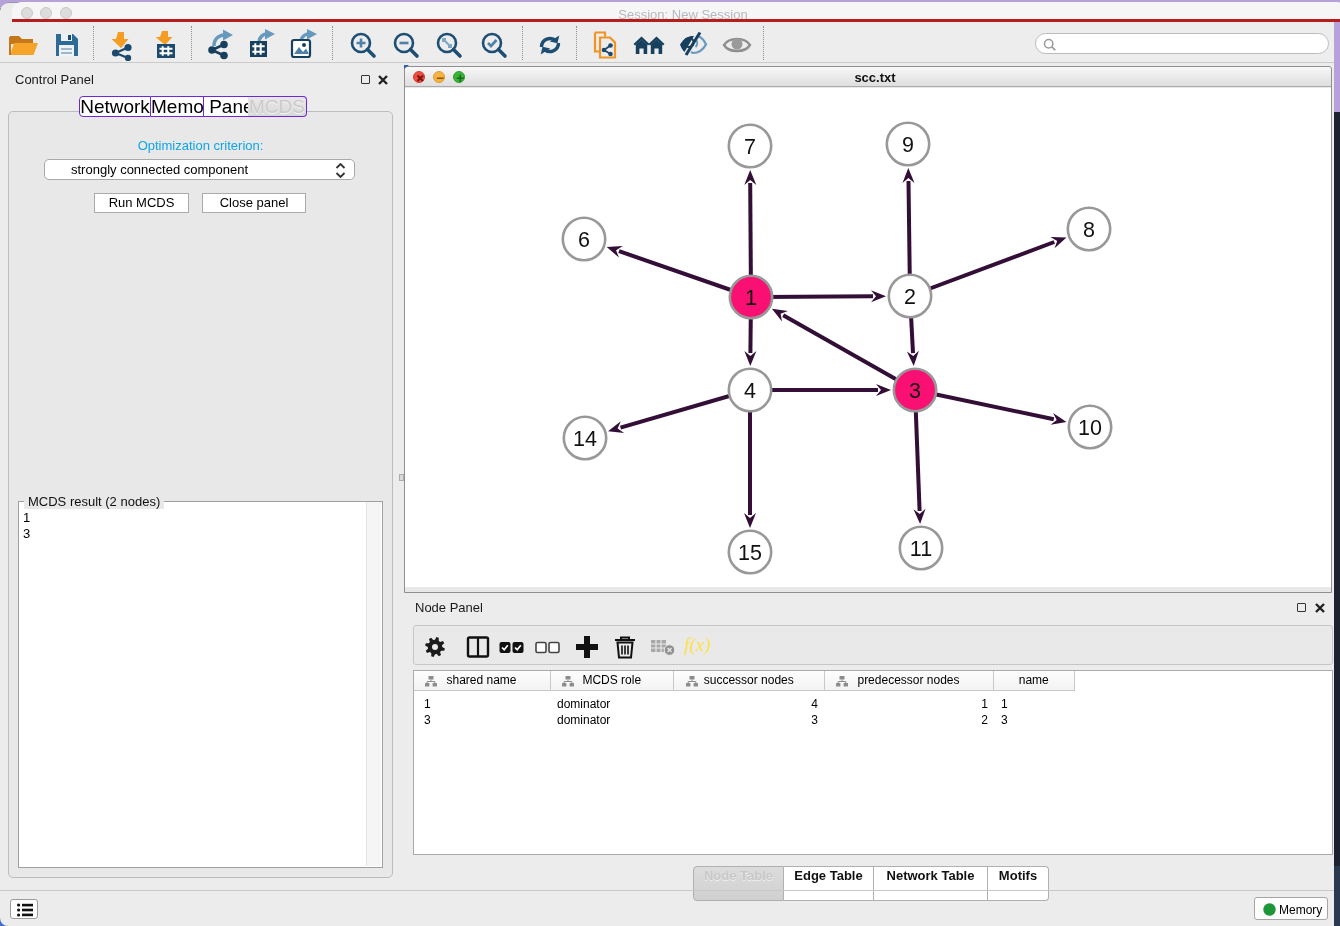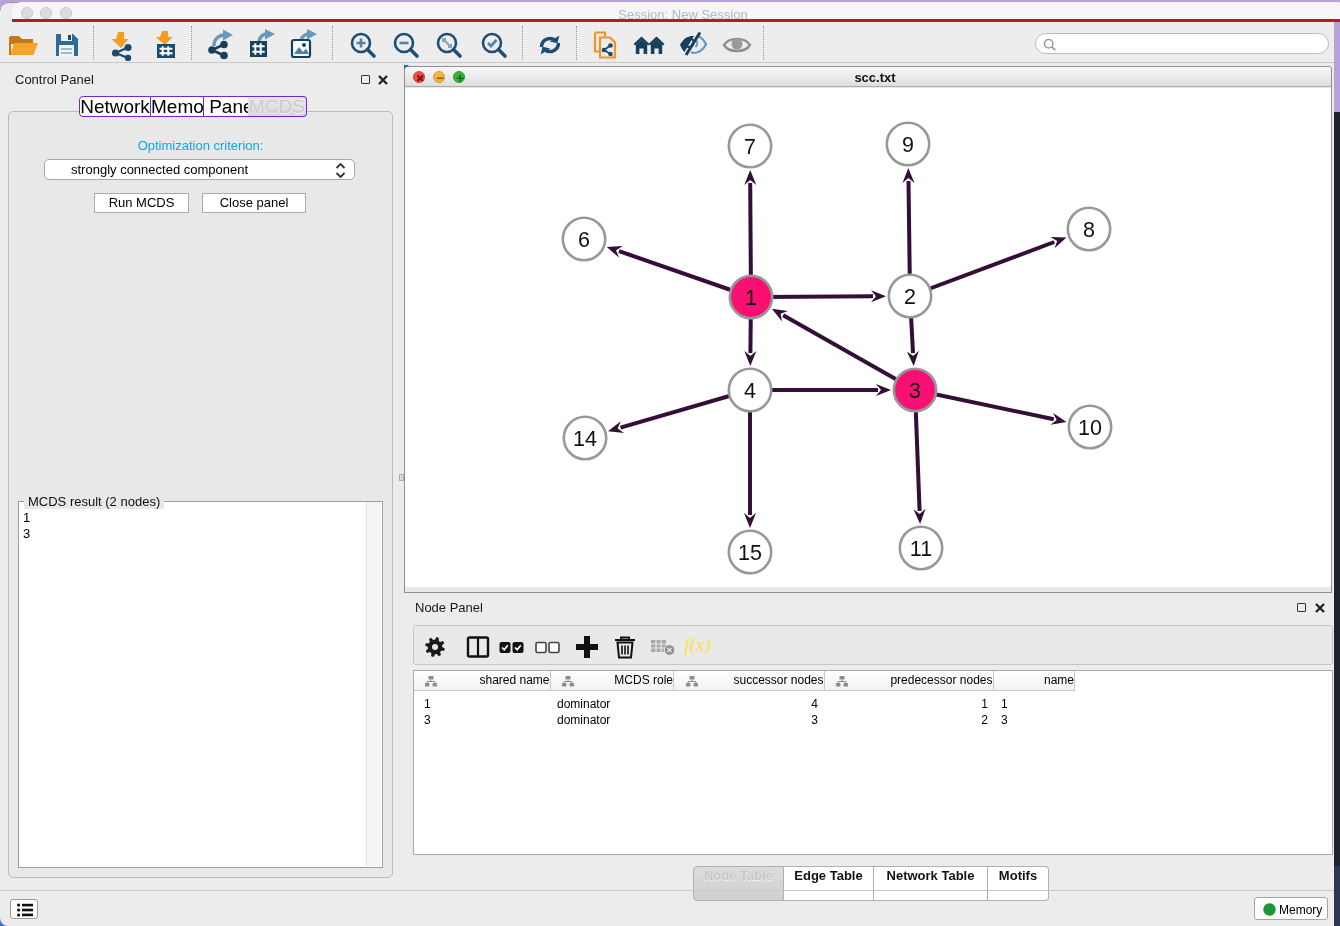--- a/index.html
+++ b/index.html
@@ -32,21 +32,21 @@
 .grip{position:absolute;background:#dadada;border:1px solid #ababab}
 
 #netwin{position:absolute;left:404px;top:66px;width:928px;height:527px;background:#e9e9e9;border:1px solid #8f8f8f;border-radius:3px 3px 0 0}
 #nettb{position:absolute;left:405px;top:67px;width:926px;height:20px;background:linear-gradient(#f8f8f8,#dedede);border-bottom:1px solid #ababab;border-radius:3px 3px 0 0}
 #nettitle{position:absolute;left:0;top:3px;width:926px;text-align:center;font-size:13px;font-weight:700;color:#111}
 .mac{position:absolute;top:3.5px;width:12.5px;height:12.5px;border-radius:50%}
 #canvas{position:absolute;left:405px;top:88px;width:926px;height:499px;background:#fff}
 
 #ttool{position:absolute;left:413px;top:625px;width:920px;height:40px;background:#e9e9e9;border:1px solid #c6c6c6;border-radius:3px}
 #ttable{position:absolute;left:413px;top:670px;width:920px;height:185px;background:#fff;border:1px solid #ababab}
-.th{position:absolute;top:671px;height:20px;background:linear-gradient(#fdfdfd,#f3f3f3);border-right:1px solid #c9c9c9;border-bottom:1px solid #c9c9c9;font-size:12px;color:#000;text-align:right;line-height:19px}
+.th{position:absolute;top:671px;height:20px;background:linear-gradient(#fdfdfd,#f3f3f3);border-right:1px solid #c9c9c9;border-bottom:1px solid #c9c9c9;font-size:12px;color:#000;text-align:center;line-height:19px}
 .td{position:absolute;font-size:12px;color:#000;height:16px;line-height:16px}
 .btab{position:absolute;top:866px;height:35px;background:#fff;border:1px solid #b0b0b0;font-size:13px;font-weight:600;color:#111;text-align:center;line-height:18px}
 
 #statusline{position:absolute;left:0;top:890px;width:1334px;height:1px;background:#c8c8c8}
 #listbtn{position:absolute;left:10px;top:899px;width:28px;height:20px;background:#fdfdfd;border:1px solid #9c9c9c;border-radius:3px}
 #membtn{position:absolute;left:1254px;top:897px;width:74px;height:23px;background:#fdfdfd;border:1px solid #a6a6a6;border-radius:3px;font-size:12px;color:#000}
 svg{display:block}
 </style></head>
 <body>
 <div id="screen">

